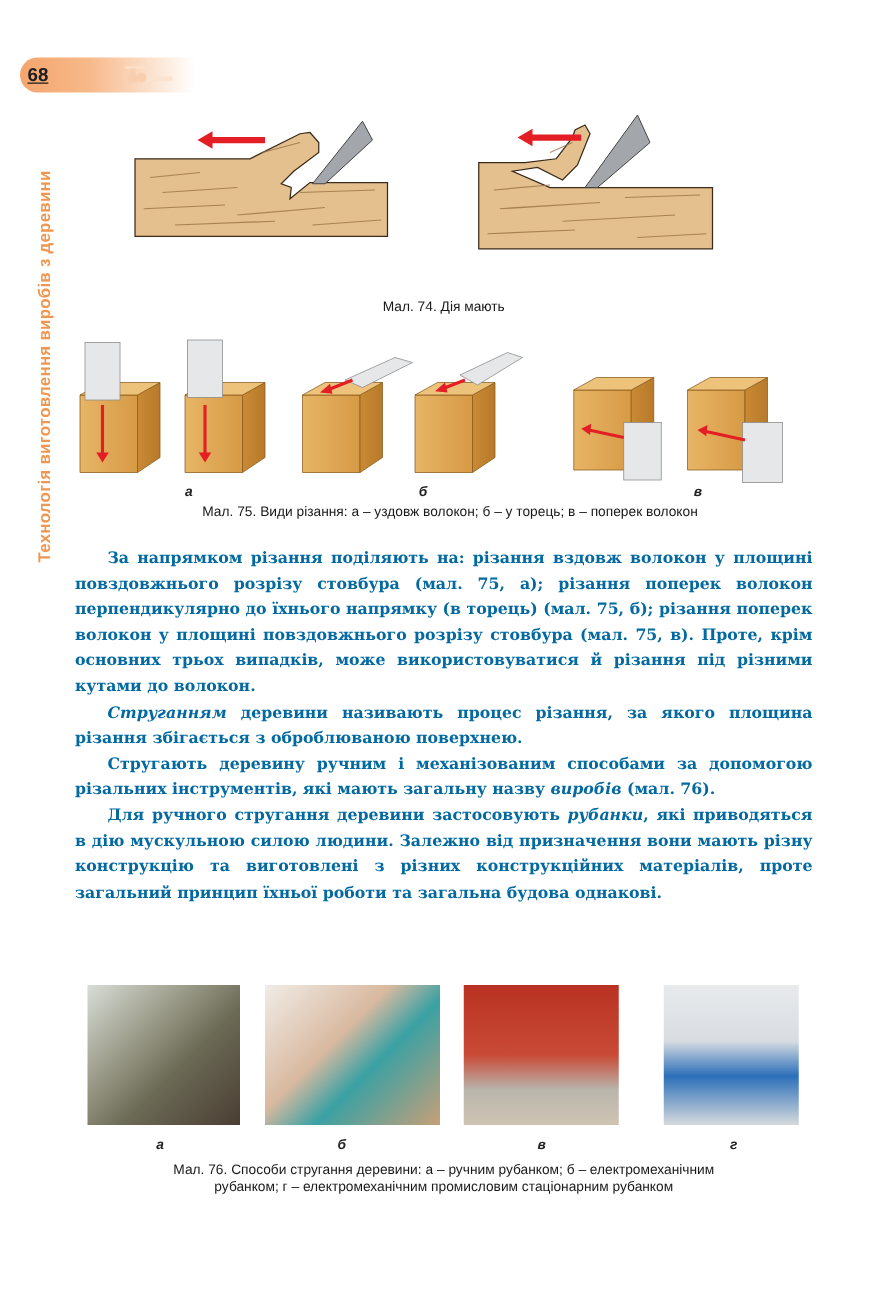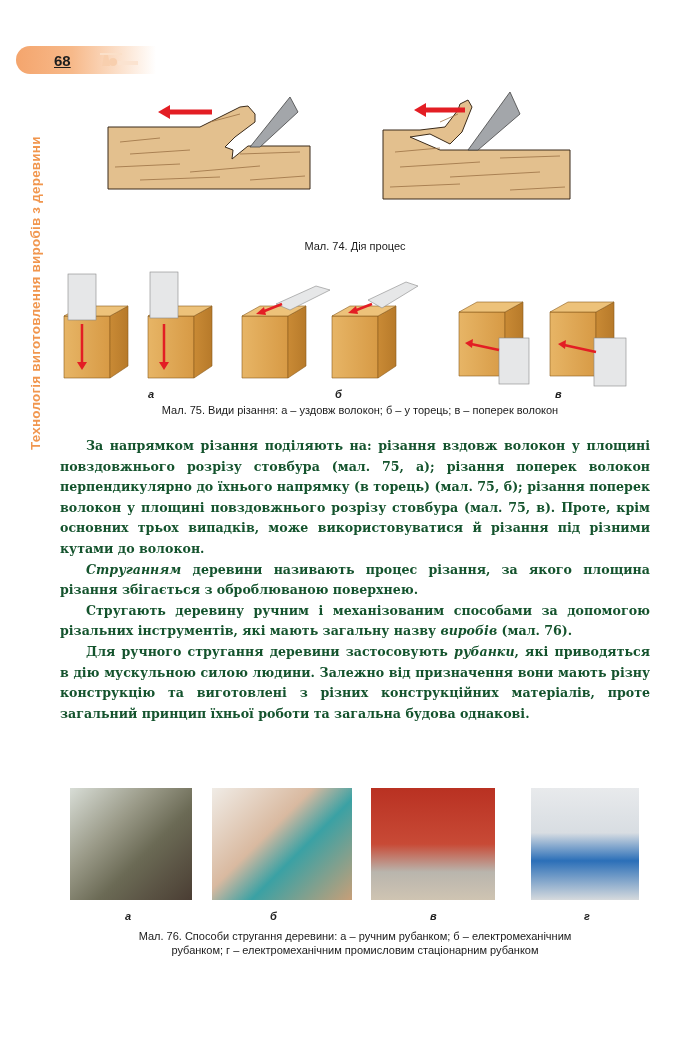--- a/index.html
+++ b/index.html
@@ -5,21 +5,21 @@
   * { box-sizing: border-box; margin: 0; padding: 0; }
   html, body { width: 700px; height: 1037px; background: #ffffff; overflow: hidden; }
   body { position: relative; font-family: "DejaVu Serif", serif; color: #1a1a1a; }
 
   .page-tab {
     position: absolute; left: 16px; top: 46px; width: 140px; height: 28px;
     border-radius: 14px 0 0 14px;
     background: linear-gradient(90deg, #f4a56d 0%, #f7b98a 40%, #fbdcc4 70%, #ffffff 100%);
   }
   .page-number {
-    position: absolute; left: 38px; top: 6px;
+    position: absolute; left: 6px; top: 6px;
     font-family: "Liberation Sans", sans-serif; font-weight: bold; font-size: 15px; color: #1d1d1d; text-decoration: underline;
   }
   .tab-logo {
     position: absolute; left: 82px; top: 6px; width: 44px; height: 16px;
   }
 
   .side-title {
     position: absolute; left: 28px; top: 90px; width: 20px; height: 360px;
     writing-mode: vertical-rl; transform: rotate(180deg);
     font-family: "Liberation Sans", sans-serif; font-weight: bold; font-size: 13.5px;
@@ -35,21 +35,21 @@
 
   .fig75 { position: absolute; left: 58px; top: 266px; width: 594px; height: 126px; }
   .sub-letter {
     position: absolute; font-family: "Liberation Sans", sans-serif; font-weight: bold;
     font-style: italic; font-size: 11px; color: #222;
   }
 
   .body-text {
     position: absolute; left: 60px; top: 436px; width: 590px;
     font-family: "DejaVu Serif", serif; font-weight: bold; font-size: 12.6px; line-height: 20.6px;
-    color: #14532d; text-align: justify;
+    color: #0369a1; text-align: justify;
   }
   .body-text p { text-indent: 26px; }
   .body-text i { }
 
   .photo {
     position: absolute; top: 788px; height: 112px; overflow: hidden;
   }
   .photo-a { left: 70px; width: 122px; background: linear-gradient(135deg,#d8ddd6 0%,#9a9a88 35%,#6b6a55 60%,#4a3d33 100%); }
   .photo-b { left: 212px; width: 140px; background: linear-gradient(135deg,#f0ece6 0%,#d9b9a0 40%,#3aa1a4 60%,#c79f78 100%); }
   .photo-c { left: 371px; width: 124px; background: linear-gradient(180deg,#b93122 0%,#c84a36 50%,#b9b5ad 75%,#cfc4b2 100%); }
@@ -100,21 +100,21 @@
         <line x1="410" y1="98" x2="465" y2="95"></line>
       <line x1="340" y1="30" x2="358" y2="22"></line>
     </g>
   </g>
   <path d="M410 0 L368 58 L378 58 L420 22 Z" fill="#a3a6aa" stroke="#444" stroke-width="0.8"></path>
   <path d="M322 18 L365 18" stroke="#e31e24" stroke-width="5"></path>
   <path d="M314 18 L326 11 L326 25 Z" fill="#e31e24"></path>
 </svg>
 <div class="caption" style="left:200px; top:240px; width:310px;">
   <b>Мал. 74.</b>
-  <span>Дія процес</span>
+  <span>Дія мають</span>
 </div>
 
 <svg class="fig75" viewBox="0 0 594 126">
   <defs>
     <linearGradient id="woodF" x1="0" x2="1">
         <stop offset="0" stop-color="#e7b566"></stop>
         <stop offset="1" stop-color="#d79a45"></stop>
       </linearGradient>
     <linearGradient id="woodS" x1="0" x2="1">
         <stop offset="0" stop-color="#c98a35"></stop>

